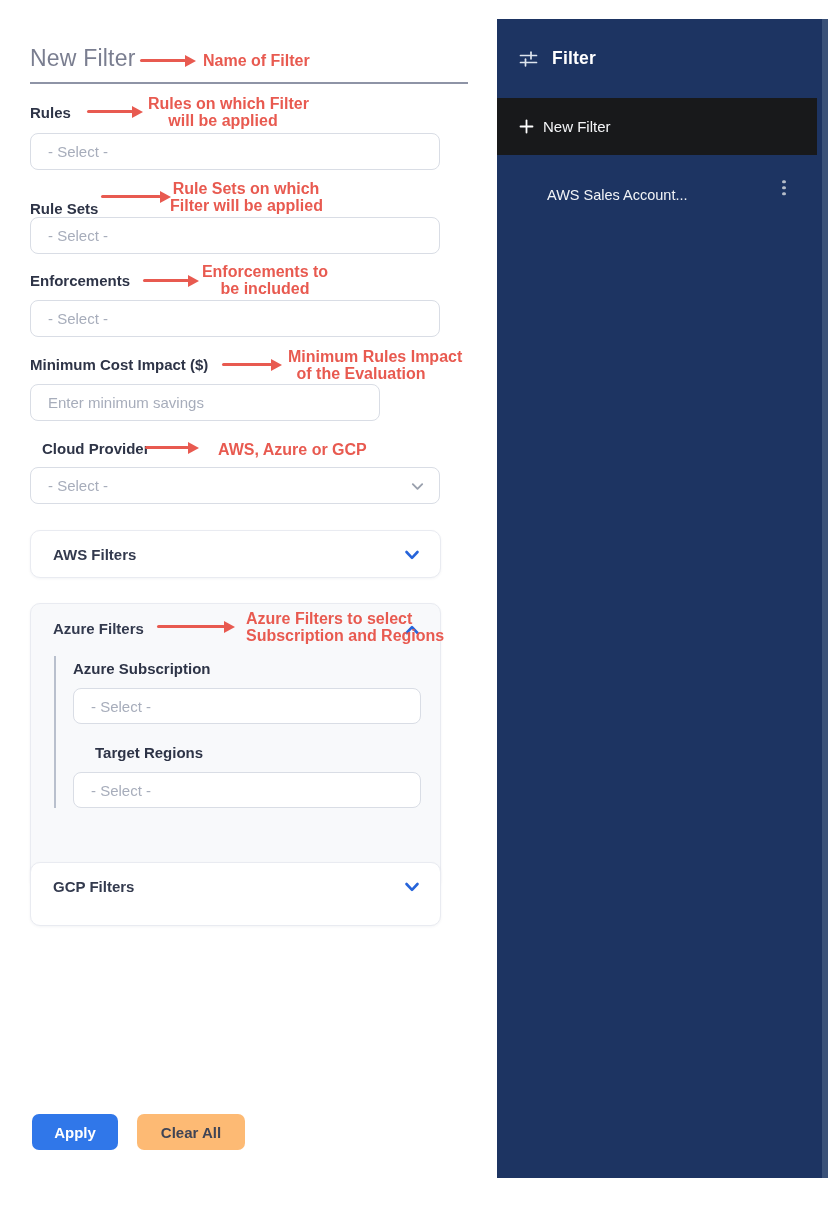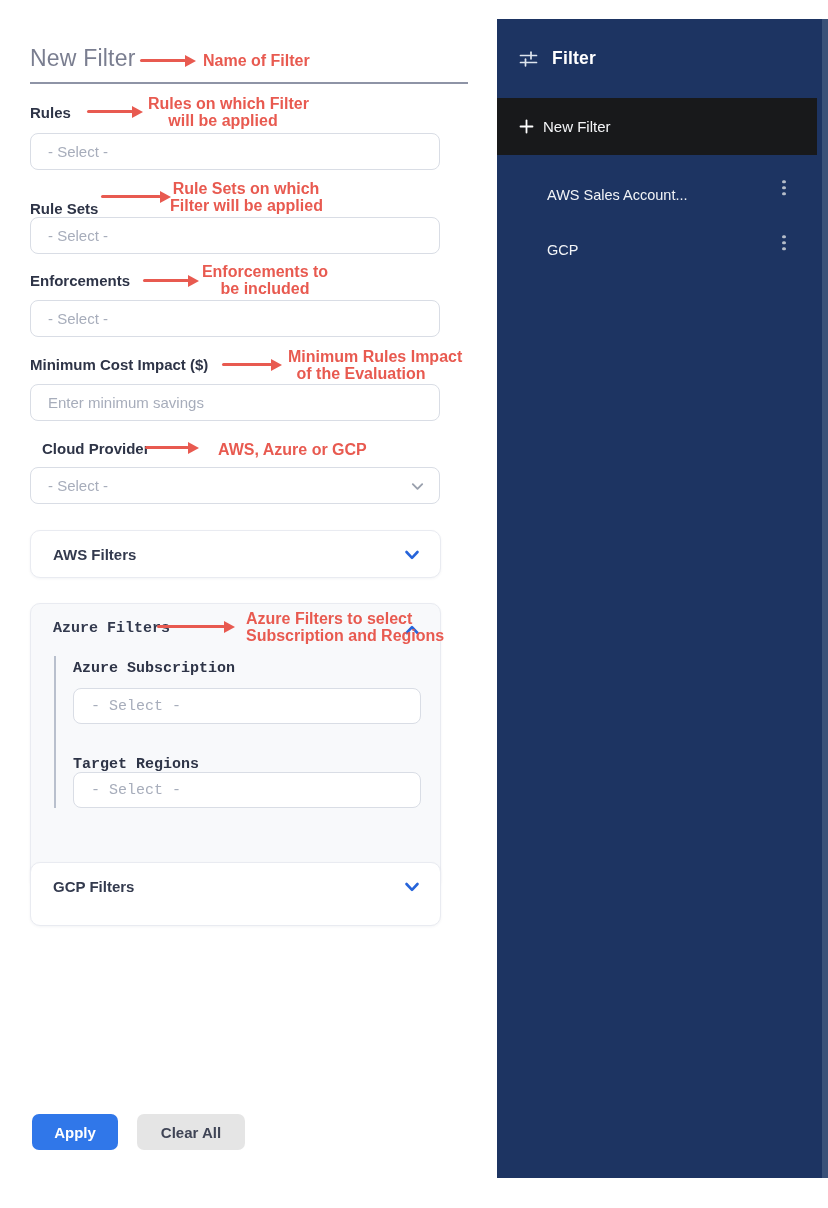--- a/index.html
+++ b/index.html
@@ -20,21 +20,21 @@
     line-height:17px;
   }
   .select-box{
     position:absolute;left:30px;width:410px;height:37px;box-sizing:border-box;
     border:1px solid #d9dde5;border-radius:8px;background:#fff;
     display:flex;align-items:center;padding-left:17px;
     font-size:15px;color:#a7adbb;
   }
   .select-box .chev{position:absolute;right:14px;top:11px;}
   .text-input{
-    position:absolute;left:30px;width:410px;height:37px;box-sizing:border-box;
+    position:absolute;left:30px;width:350px;height:37px;box-sizing:border-box;
     border:1px solid #d9dde5;border-radius:8px;background:#fff;
     padding:0 16px 0 17px;font-size:15px;color:#3a4050;outline:none;
     font-family:"Liberation Sans", sans-serif;
   }
   .text-input::placeholder{color:#a7adbb;opacity:1;}
   
   .ann-arrow{
     position:absolute;height:3px;background:#e85a50;border-radius:2px;
   }
   .ann-arrow::after{
@@ -69,21 +69,21 @@
     border:1px solid #d9dde5;border-radius:8px;background:#fff;
     display:flex;align-items:center;padding-left:17px;font-size:15px;color:#a7adbb;
   }
   
   .btn{
     position:absolute;top:1114px;height:36px;border:none;border-radius:7px;
     font-family:"Liberation Sans", sans-serif;font-size:15px;font-weight:700;
     display:flex;align-items:center;justify-content:center;cursor:pointer;
   }
   .btn-apply{left:32px;width:86px;background:#3077e9;color:#ffffff;}
-  .btn-clear{left:137px;width:108px;background:#e5e5e5;color:#3f4455;}
+  .btn-clear{left:137px;width:108px;background:#fdba74;color:#3f4455;}
   
   .sidebar{
     position:absolute;left:497px;top:19px;width:331px;height:1159px;
     background:#1d3462;color:#fff;text-align:center;
   }
   .sb-scrollbar{
     position:absolute;right:0;top:0;width:6px;height:100%;background:#3a5178;
   }
   .sb-header{
     position:absolute;left:0;top:0;width:100%;height:79px;
@@ -169,33 +169,33 @@
 
 <div class="card" style="top:530px;height:48px;">
   <div class="card-header-label" style="top:15px;">AWS Filters</div>
   <span class="chevbtn" style="top:16px;">
     <svg width="16" height="16" viewBox="0 0 16 16">
         <path d="M2.5 5 L8 10.8 L13.5 5" stroke="#2664da" stroke-width="2.6" fill="none" stroke-linecap="round" stroke-linejoin="round"></path>
       </svg>
   </span>
 </div>
 
-<div class="card expanded" style="top:603px;height:286px;font-family:Liberation Mono, monospace;">
+<div class="card expanded" style="top:603px;height:286px;">
   <div class="card-header-label" style="top:16px;">Azure Filters</div>
   <span class="chevbtn" style="top:18px;">
     <svg width="16" height="16" viewBox="0 0 16 16">
         <path d="M2.5 11 L8 5.2 L13.5 11" stroke="#2664da" stroke-width="2.6" fill="none" stroke-linecap="round" stroke-linejoin="round"></path>
       </svg>
   </span>
   <div class="vline" style="top:52px;height:152px;"></div>
   <div class="inner-label" style="top:56px;">Azure Subscription</div>
   <div class="inner-select" style="top:84px;">
     <span>- Select -</span>
   </div>
-  <div class="inner-label" style="top:152px;">Target Regions</div>
+  <div class="inner-label" style="top:140px;margin-left:22px;">Target Regions</div>
   <div class="inner-select" style="top:168px;">
     <span>- Select -</span>
   </div>
 </div>
 
 <div class="ann-arrow" style="left:157px;top:625px;width:68px;"></div>
 <div class="ann-text" style="left:246px;top:611px;width:150px;">
   <span>Azure Filters to select</span><br>
   <span>Subscription and Regions</span>
 </div>
@@ -237,23 +237,15 @@
 
   <div class="sb-item" style="top:141px;">
     <span class="item-label">AWS Sales Account...</span>
     <span class="kebab">
         <i></i>
         <i></i>
         <i></i>
       </span>
   </div>
 
-  <div class="sb-item" style="top:196px;">
-    <span class="item-label">GCP</span>
-    <span class="kebab">
-        <i></i>
-        <i></i>
-        <i></i>
-      </span>
-  </div>
 
   <div class="sb-scrollbar"></div>
 </div>
 
 </body></html>

